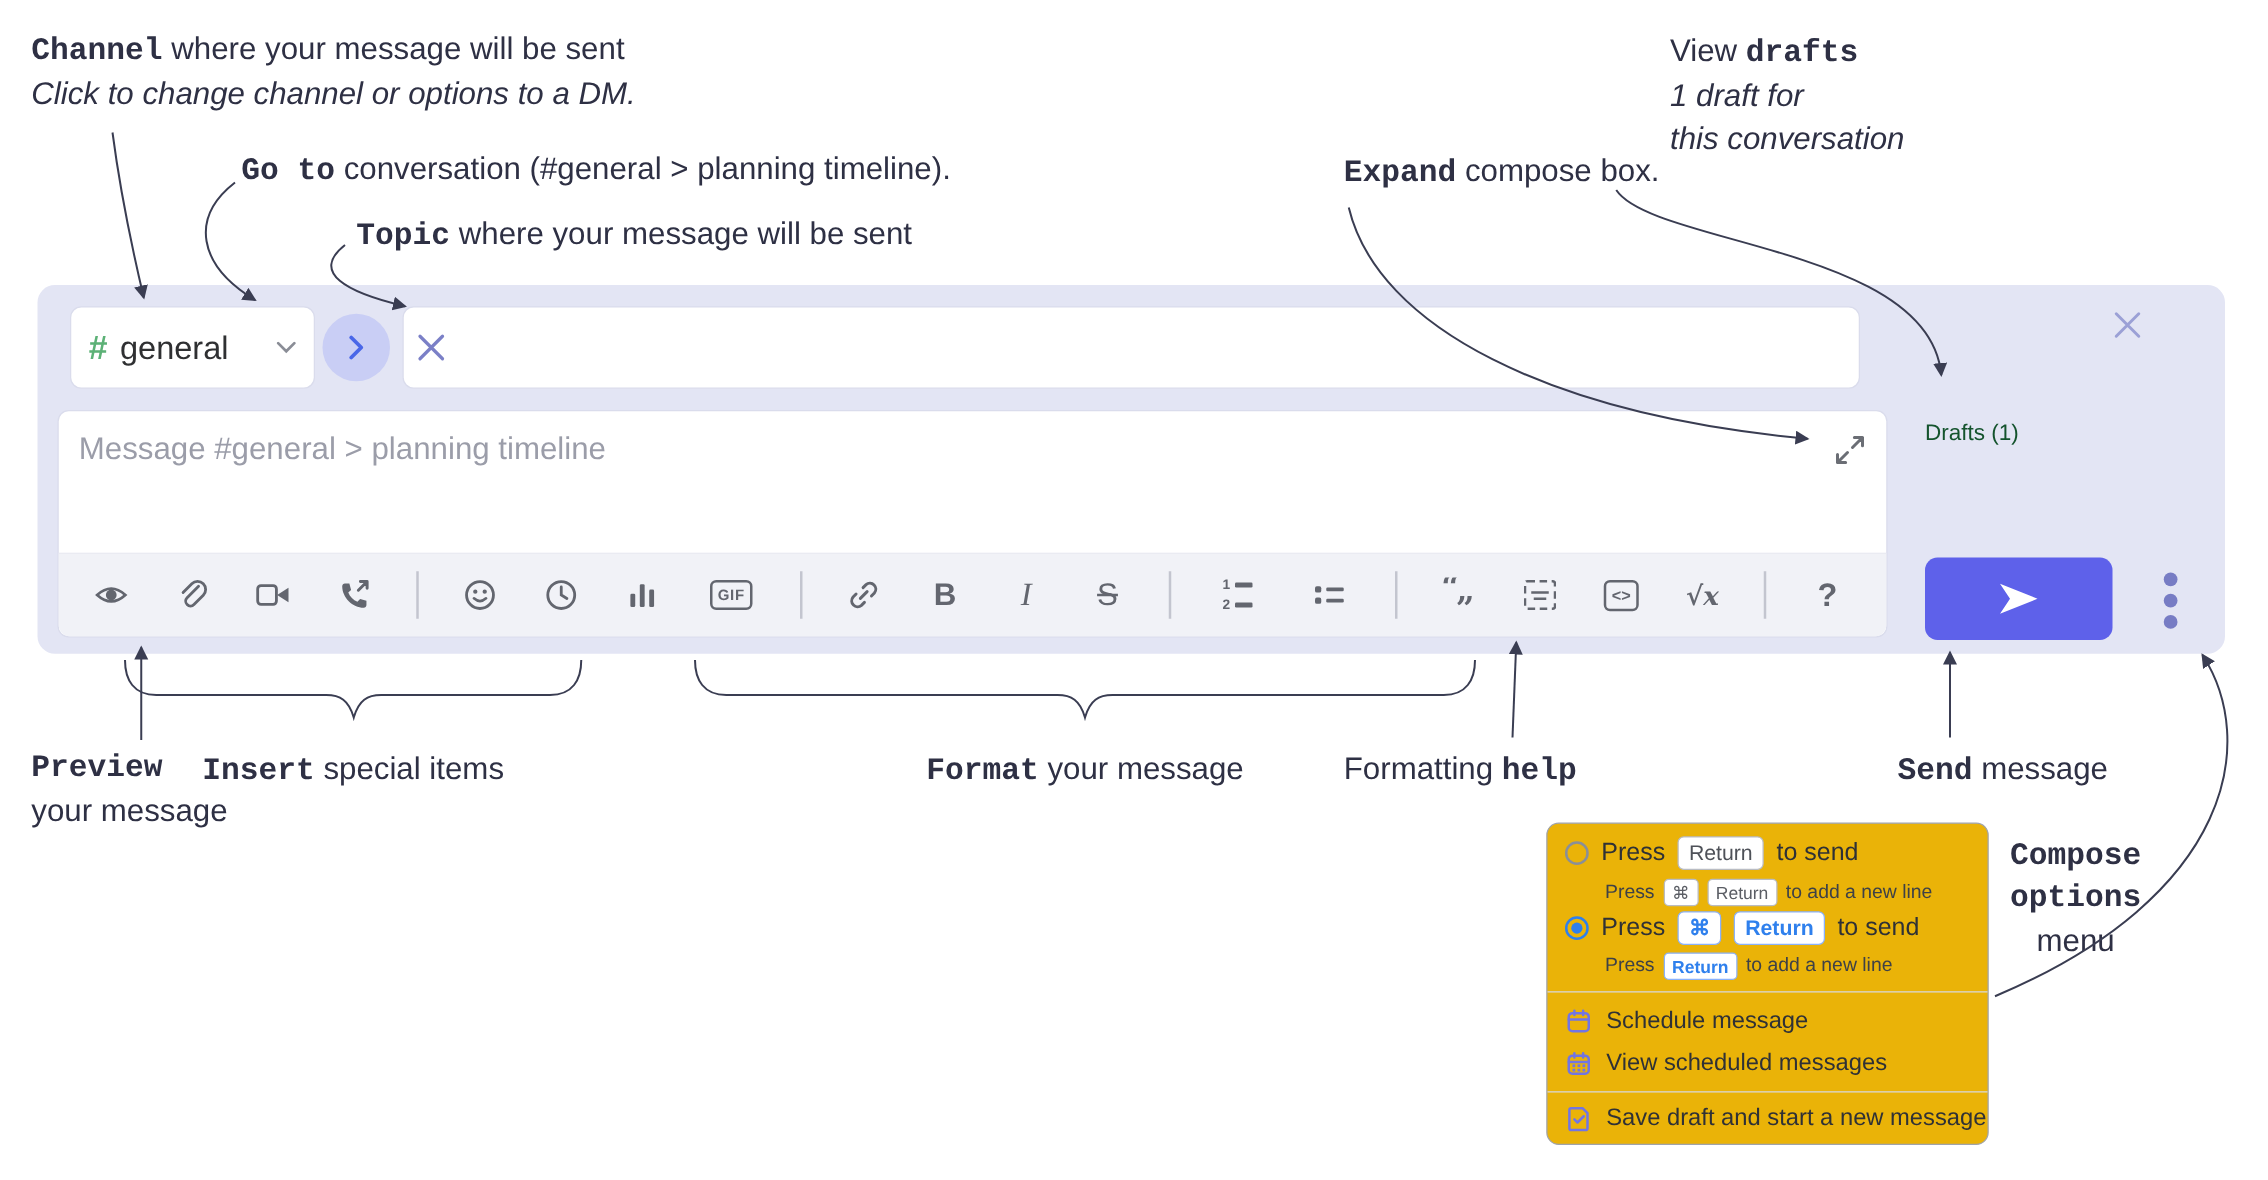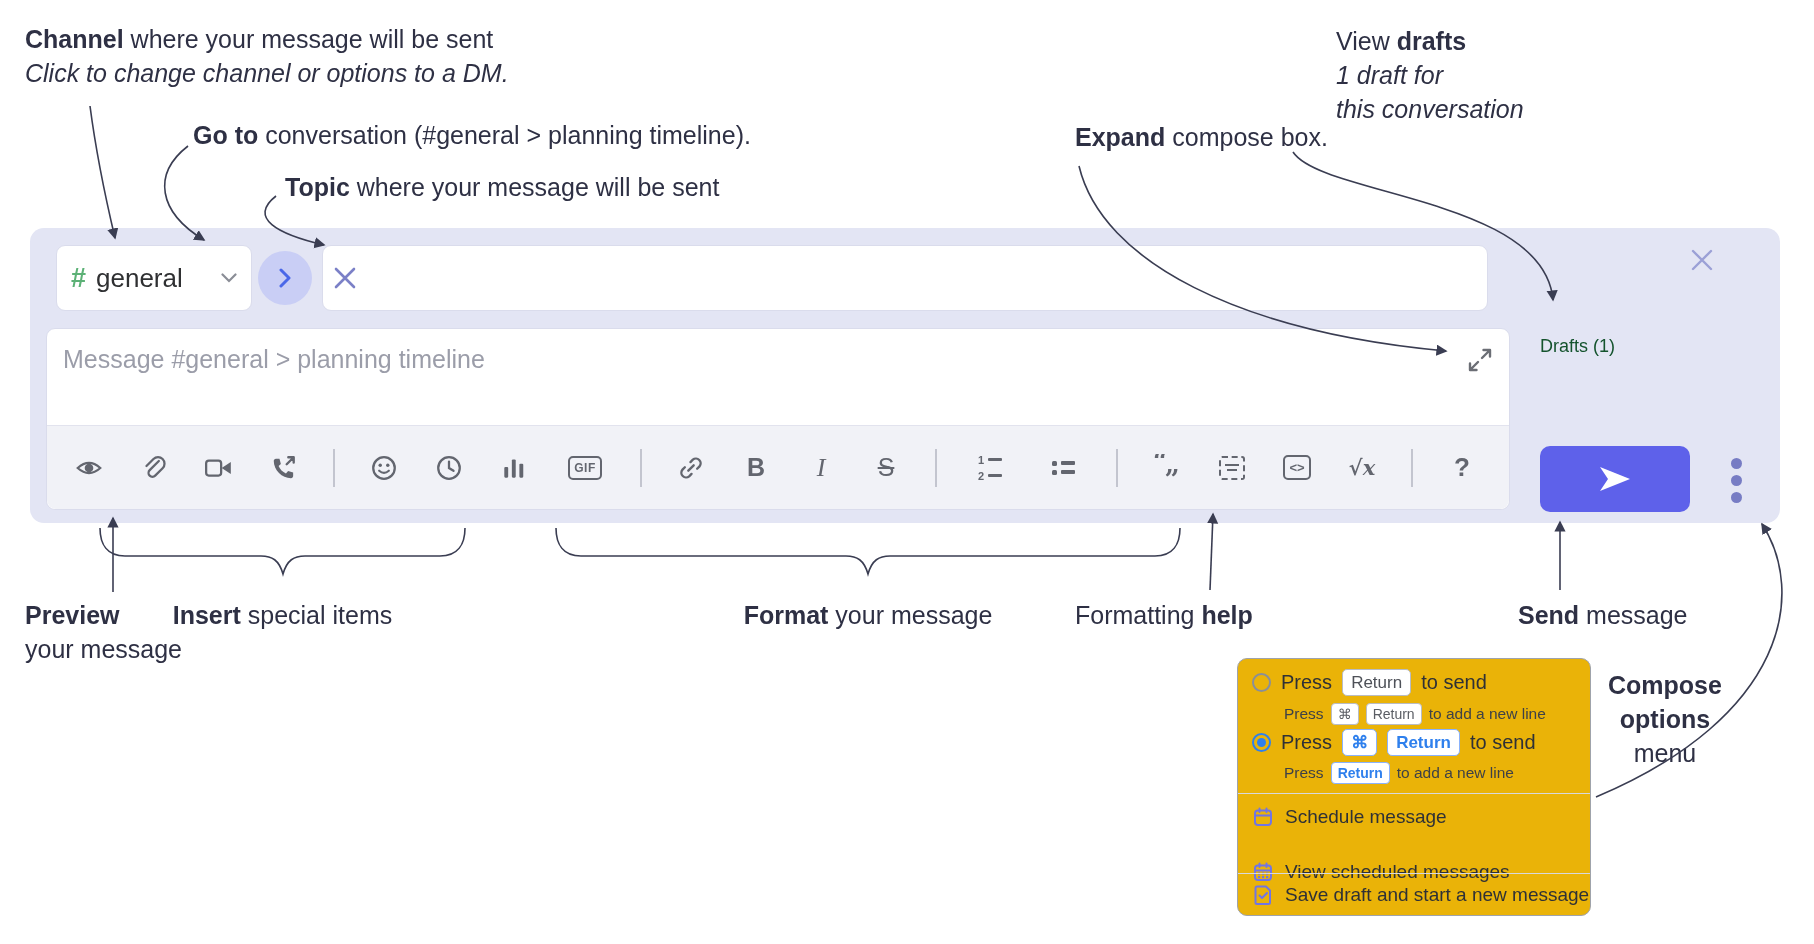--- a/index.html
+++ b/index.html
@@ -1,19 +1,19 @@
 <!DOCTYPE html>
 <html><head>
 <meta charset="utf-8">
 <style>
   html,body{margin:0;padding:0;}
   body{width:1814px;height:944px;position:relative;background:#fff;
        font-family:"Liberation Sans",sans-serif;color:#2e3044;overflow:hidden;}
   .ann{position:absolute;font-size:25px;line-height:34px;}
-  .b{font-weight:700;} .i{font-style:italic;}
+  .b{font-weight:700;font-family:Liberation Mono, monospace;} .i{font-style:italic;}
   
   .panel{position:absolute;left:30px;top:228px;width:1750px;height:295px;
          background:#e3e5f4;border-radius:14px;}
   .whitebox{position:absolute;background:#fff;border:1px solid #dadcec;border-radius:9px;box-sizing:border-box;}
   .ch-box{left:26px;top:17px;width:196px;height:66px;display:flex;align-items:center;gap:10px;padding:0 14px;cursor:pointer;}
   .hash{color:#5cb176;font-weight:700;font-size:27px;}
   .ch-name{font-size:26px;color:#2f3032;}
   .go-btn{position:absolute;left:228px;top:23px;width:54px;height:54px;border-radius:50%;
           background:#c9cef5;display:flex;align-items:center;justify-content:center;cursor:pointer;}
   .topic-box{left:292px;top:17px;width:1166px;height:66px;display:flex;align-items:center;}
@@ -21,21 +21,21 @@
                font-size:25px;color:#1a1b1f;padding:0 0 0 16px;background:transparent;}
   .topic-clear{width:44px;height:44px;display:flex;align-items:center;justify-content:center;cursor:pointer;}
   .panel-close{position:absolute;left:1652px;top:12px;width:40px;height:40px;display:flex;
                align-items:center;justify-content:center;cursor:pointer;}
   .msg-box{left:16px;top:100px;width:1464px;height:182px;}
   .msg-input{display:block;width:1400px;height:70px;border:none;outline:none;resize:none;background:transparent;
              font-family:"Liberation Sans",sans-serif;font-size:25px;color:#1a1b1f;padding:16px 0 0 16px;}
   .msg-input::placeholder{color:#9b9da9;}
   .expand-btn{position:absolute;right:12px;top:14px;width:34px;height:34px;display:flex;
               align-items:center;justify-content:center;cursor:pointer;}
-  .toolbar{position:absolute;left:0;bottom:0;width:100%;height:84px;background:#f1f2f7;
+  .toolbar{position:absolute;left:0;bottom:0;width:100%;height:67px;background:#f1f2f7;
            border-top:1px solid #e2e3ee;border-radius:0 0 9px 9px;box-sizing:border-box;
            display:flex;align-items:center;gap:33px;padding:0 26px;}
   .tb-btn{width:32px;height:36px;display:flex;align-items:center;justify-content:center;
           color:#63666f;cursor:pointer;flex:none;}
   .tb-div{width:2px;height:38px;background:#c3c5cf;flex:none;}
   .g-bold{font-weight:800;font-size:25px;}
   .g-italic{font-style:italic;font-family:"Liberation Serif",serif;font-size:26px;}
   .g-strike{font-size:25px;text-decoration:line-through;}
   .g-help{font-size:26px;font-weight:600;}
   .g-math{font-family:"DejaVu Serif",serif;font-style:italic;font-size:21px;font-weight:600;}
@@ -328,21 +328,21 @@
 
   <div class="pop-div" style="top:134px;"></div>
 
   <div class="menu-item" style="top:140px;">
     <svg width="22" height="22" viewBox="0 0 22 22">
       <rect x="3" y="4.5" width="16" height="14.5" rx="3" stroke="#7175e4" stroke-width="2" fill="none"></rect>
       <path d="M3 9.5 H19 M7.5 2.5 V6 M14.5 2.5 V6" stroke="#7175e4" stroke-width="2" stroke-linecap="round"></path>
     </svg>
     <span>Schedule message</span>
   </div>
-  <div class="menu-item" style="top:195px;align-items:center;">
+  <div class="menu-item" style="top:174px;align-items:center;">
     <svg width="22" height="22" viewBox="0 0 22 22">
       <rect x="3" y="4.5" width="16" height="14.5" rx="3" stroke="#7175e4" stroke-width="2" fill="none"></rect>
       <path d="M3 9.5 H19 M7.5 2.5 V6 M14.5 2.5 V6" stroke="#7175e4" stroke-width="2" stroke-linecap="round"></path>
       <g fill="#7175e4">
         <rect x="6" y="11.5" width="2.2" height="2.2"></rect>
           <rect x="10" y="11.5" width="2.2" height="2.2"></rect>
           <rect x="14" y="11.5" width="2.2" height="2.2"></rect>
         <rect x="6" y="15" width="2.2" height="2.2"></rect>
           <rect x="10" y="15" width="2.2" height="2.2"></rect>
           <rect x="14" y="15" width="2.2" height="2.2"></rect>

